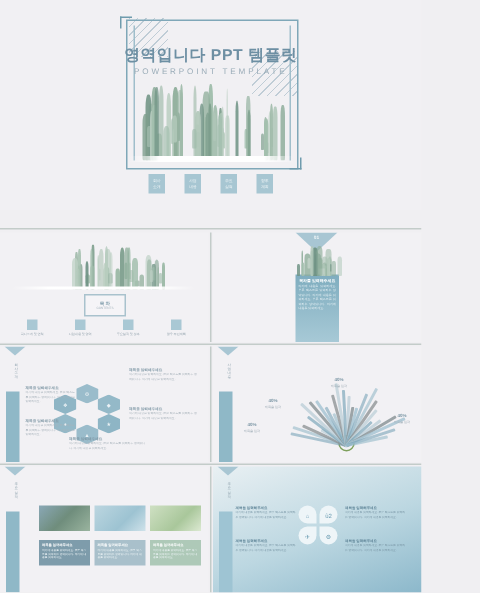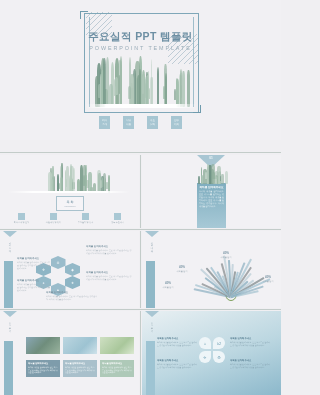--- a/index.html
+++ b/index.html
@@ -162,21 +162,21 @@
 <div class="sheet">
 
   <div class="slide hero">
     <div class="hatch a"></div>
     <div class="hatch b"></div>
     <div class="hero-frame"></div>
     <div class="hero-frame-inner"></div>
     <div class="corner tl"></div>
     <div class="corner br"></div>
 
-    <div class="hero-title">주요실적 PPT 템플릿</div>
+    <div class="hero-title">영역입니다 PPT 템플릿</div>
     <div class="hero-sub">POWERPOINT TEMPLATE</div>
 
     <div class="cacti hero-cacti" id="heroCacti">
         <div class="cactus" style="left: 59.3px; bottom: 0px; width: 1.5px; height: 30.3px; background: rgb(192, 210, 198); opacity: 0.69;"></div>
         <div class="cactus" style="left: 49.5px; bottom: 0px; width: 3.4px; height: 37.5px; background: rgb(156, 185, 167); opacity: 0.86;"></div>
         <div class="cactus" style="left: 52.6px; bottom: 9.4px; width: 2.5px; height: 14.2px; background: rgb(143, 174, 155); opacity: 0.58;"></div>
         <div class="cactus" style="left: 47px; bottom: 0px; width: 3px; height: 50.7px; background: rgb(163, 191, 174); opacity: 0.99;"></div>
         <div class="cactus" style="left: 49.7px; bottom: 12.7px; width: 2.3px; height: 19.3px; background: rgb(179, 201, 187); opacity: 0.53;"></div>
         <div class="cactus" style="left: 18.5px; bottom: 0px; width: 3.4px; height: 44.9px; background: rgb(179, 201, 187); opacity: 0.76;"></div>
         <div class="cactus" style="left: 21.6px; bottom: 11.2px; width: 2.6px; height: 17.1px; background: rgb(156, 185, 167); opacity: 0.57;"></div>

